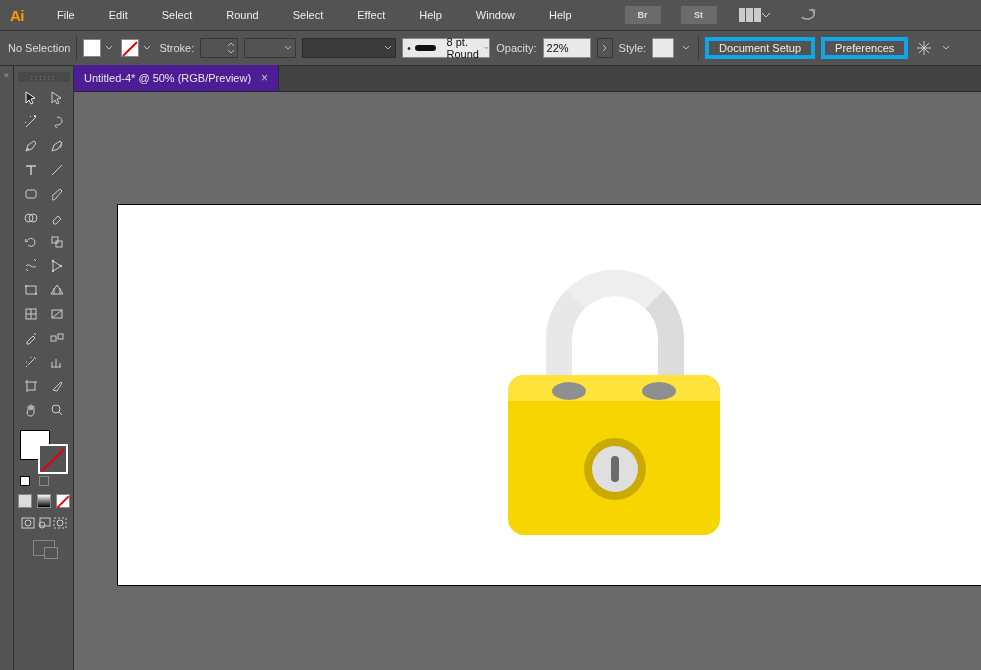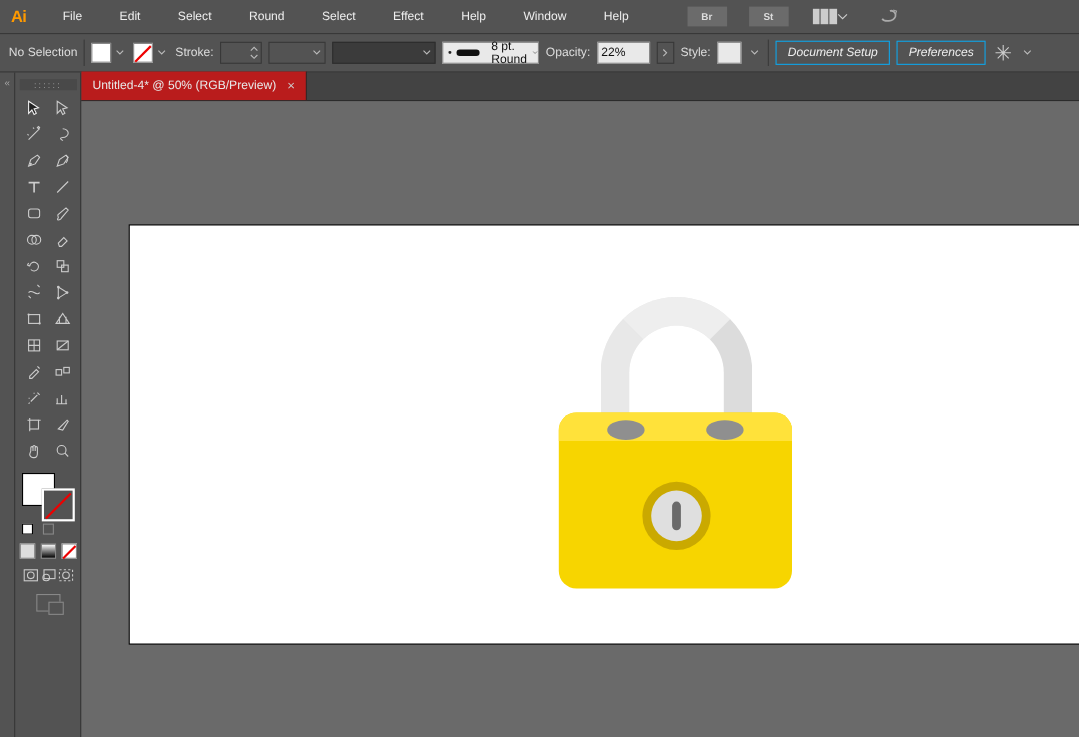--- a/index.html
+++ b/index.html
@@ -26,21 +26,21 @@
   .swatch.none::after{content:'';position:absolute;left:-2px;right:-2px;top:50%;border-top:2px solid #e00;transform:rotate(-45deg);}
   .mini-drop { width:12px;height:18px;display:flex;align-items:center;justify-content:center;color:#bbb;}
   .stroke-weight { width:38px;height:20px;background:#535353;border:1px solid #383838; display:flex;align-items:center;justify-content:flex-end;padding-right:2px;}
   .wide-field   { width:52px;height:20px;background:#535353;border:1px solid #383838;}
   .brush-field  { width:94px;height:20px;background:#3b3b3b;border:1px solid #2d2d2d;}
   .prof-field   { width:88px;height:20px;background:#e9e9e9;border:1px solid #888;display:flex;align-items:center;}
   .prof-field .linecap{margin:0 4px;font-size:10px;color:#222;}
   .prof-glyph{height:6px;width:34px;background:#111;border-radius:3px;}
   .opacity-box{width:48px;height:20px;background:#e9e9e9;border:1px solid #888;display:flex;align-items:center;padding:0 3px;color:#111;font-size:11px;}
   .style-box{width:22px;height:20px;background:#e9e9e9;border:1px solid #888;}
-  .btn { height:22px; padding:0 10px; background:#535353; border:1px solid #0ea5e9; color:#eee; display:flex; align-items:center;font-style:italic; }
+  .btn { height:22px; padding:0 10px; background:#535353; border:4px solid #0ea5e9; color:#eee; display:flex; align-items:center; }
   .star-icon{width:20px;height:20px;display:flex;align-items:center;justify-content:center;}
   
   .main-row { flex:1; display:flex; min-height:0; }
   
   .panel-strip{ width:14px; background:#535353; border-right:1px solid #2f2f2f; display:flex;align-items:flex-start;justify-content:center;padding-top:4px;color:#aaa;font-size:9px;}
   
   .tool-col{ width:60px; background:#535353; border-right:1px solid #2f2f2f; padding:6px 4px; display:flex;flex-direction:column;align-items:center; }
   .tool-header{width:52px;height:10px;background:#494949;margin-bottom:4px;display:flex;justify-content:center;align-items:center;color:#999;font-size:8px;letter-spacing:2px;}
   .tool-grid{display:grid;grid-template-columns:26px 26px;grid-auto-rows:24px;gap:0;}
   .tool{display:flex;align-items:center;justify-content:center;color:#ddd;}
@@ -55,21 +55,21 @@
   .draw-modes span:first-child{background:#ddd;}
   .draw-modes span.none{position:relative;background:#fff;}
   .draw-modes span.none::after{content:'';position:absolute;left:-2px;right:-2px;top:50%;border-top:2px solid #e00;transform:rotate(-45deg);}
   .screen-modes{margin-top:8px;display:flex;gap:0;}
   .screen-modes span{width:16px;height:14px;display:flex;align-items:center;justify-content:center;color:#ccc;}
   .screen-toggle{margin-top:10px;width:22px;height:16px;border:1px solid #888;position:relative;}
   .screen-toggle::after{content:'';position:absolute;right:-4px;bottom:-4px;width:12px;height:10px;border:1px solid #888;background:#535353;}
   
   .doc-area{flex:1;display:flex;flex-direction:column;min-width:0;}
   .tab-strip{height:26px;background:#434343;border-bottom:1px solid #2a2a2a;display:flex;align-items:flex-end;}
-  .tab{height:26px;background:#b91c1c;border-right:1px solid #2a2a2a;display:flex;align-items:center;padding:0 10px;gap:10px;color:#e8e8e8;}
+  .tab{height:26px;background:#4c1d95;border-right:1px solid #2a2a2a;display:flex;align-items:center;padding:0 10px;gap:10px;color:#e8e8e8;}
   .tab .close{color:#ccc;font-size:12px;}
   .canvas-wrap{flex:1;background:#6a6a6a;position:relative;overflow:hidden;}
   .artboard{position:absolute;top:113px;left:44px;width:900px;height:380px;background:#fff;box-shadow:0 0 0 1px #000;}
   
   .lock{position:absolute;left:390px;top:65px;width:220px;height:280px;}
   .shackle{position:absolute;top:0;left:38px;width:138px;height:150px;border:26px solid #dcdcdc;border-bottom:none;border-radius:70px 70px 0 0;}
   .shackle::after{content:'';position:absolute;inset:0;border:26px solid transparent;border-top-color:rgba(255,255,255,.5);border-left-color:rgba(255,255,255,.35);border-radius:70px 70px 0 0;top:-26px;left:-26px;right:-26px;}
   .body{position:absolute;top:105px;left:0;width:212px;height:160px;background:#f7d500;border-radius:16px;}
   .body-shine{position:absolute;top:105px;left:0;width:212px;height:26px;background:#ffe23a;border-radius:16px 16px 0 0;}
   .hole-l,.hole-r{position:absolute;top:112px;width:34px;height:18px;background:#8f8f8f;border-radius:50%;}

